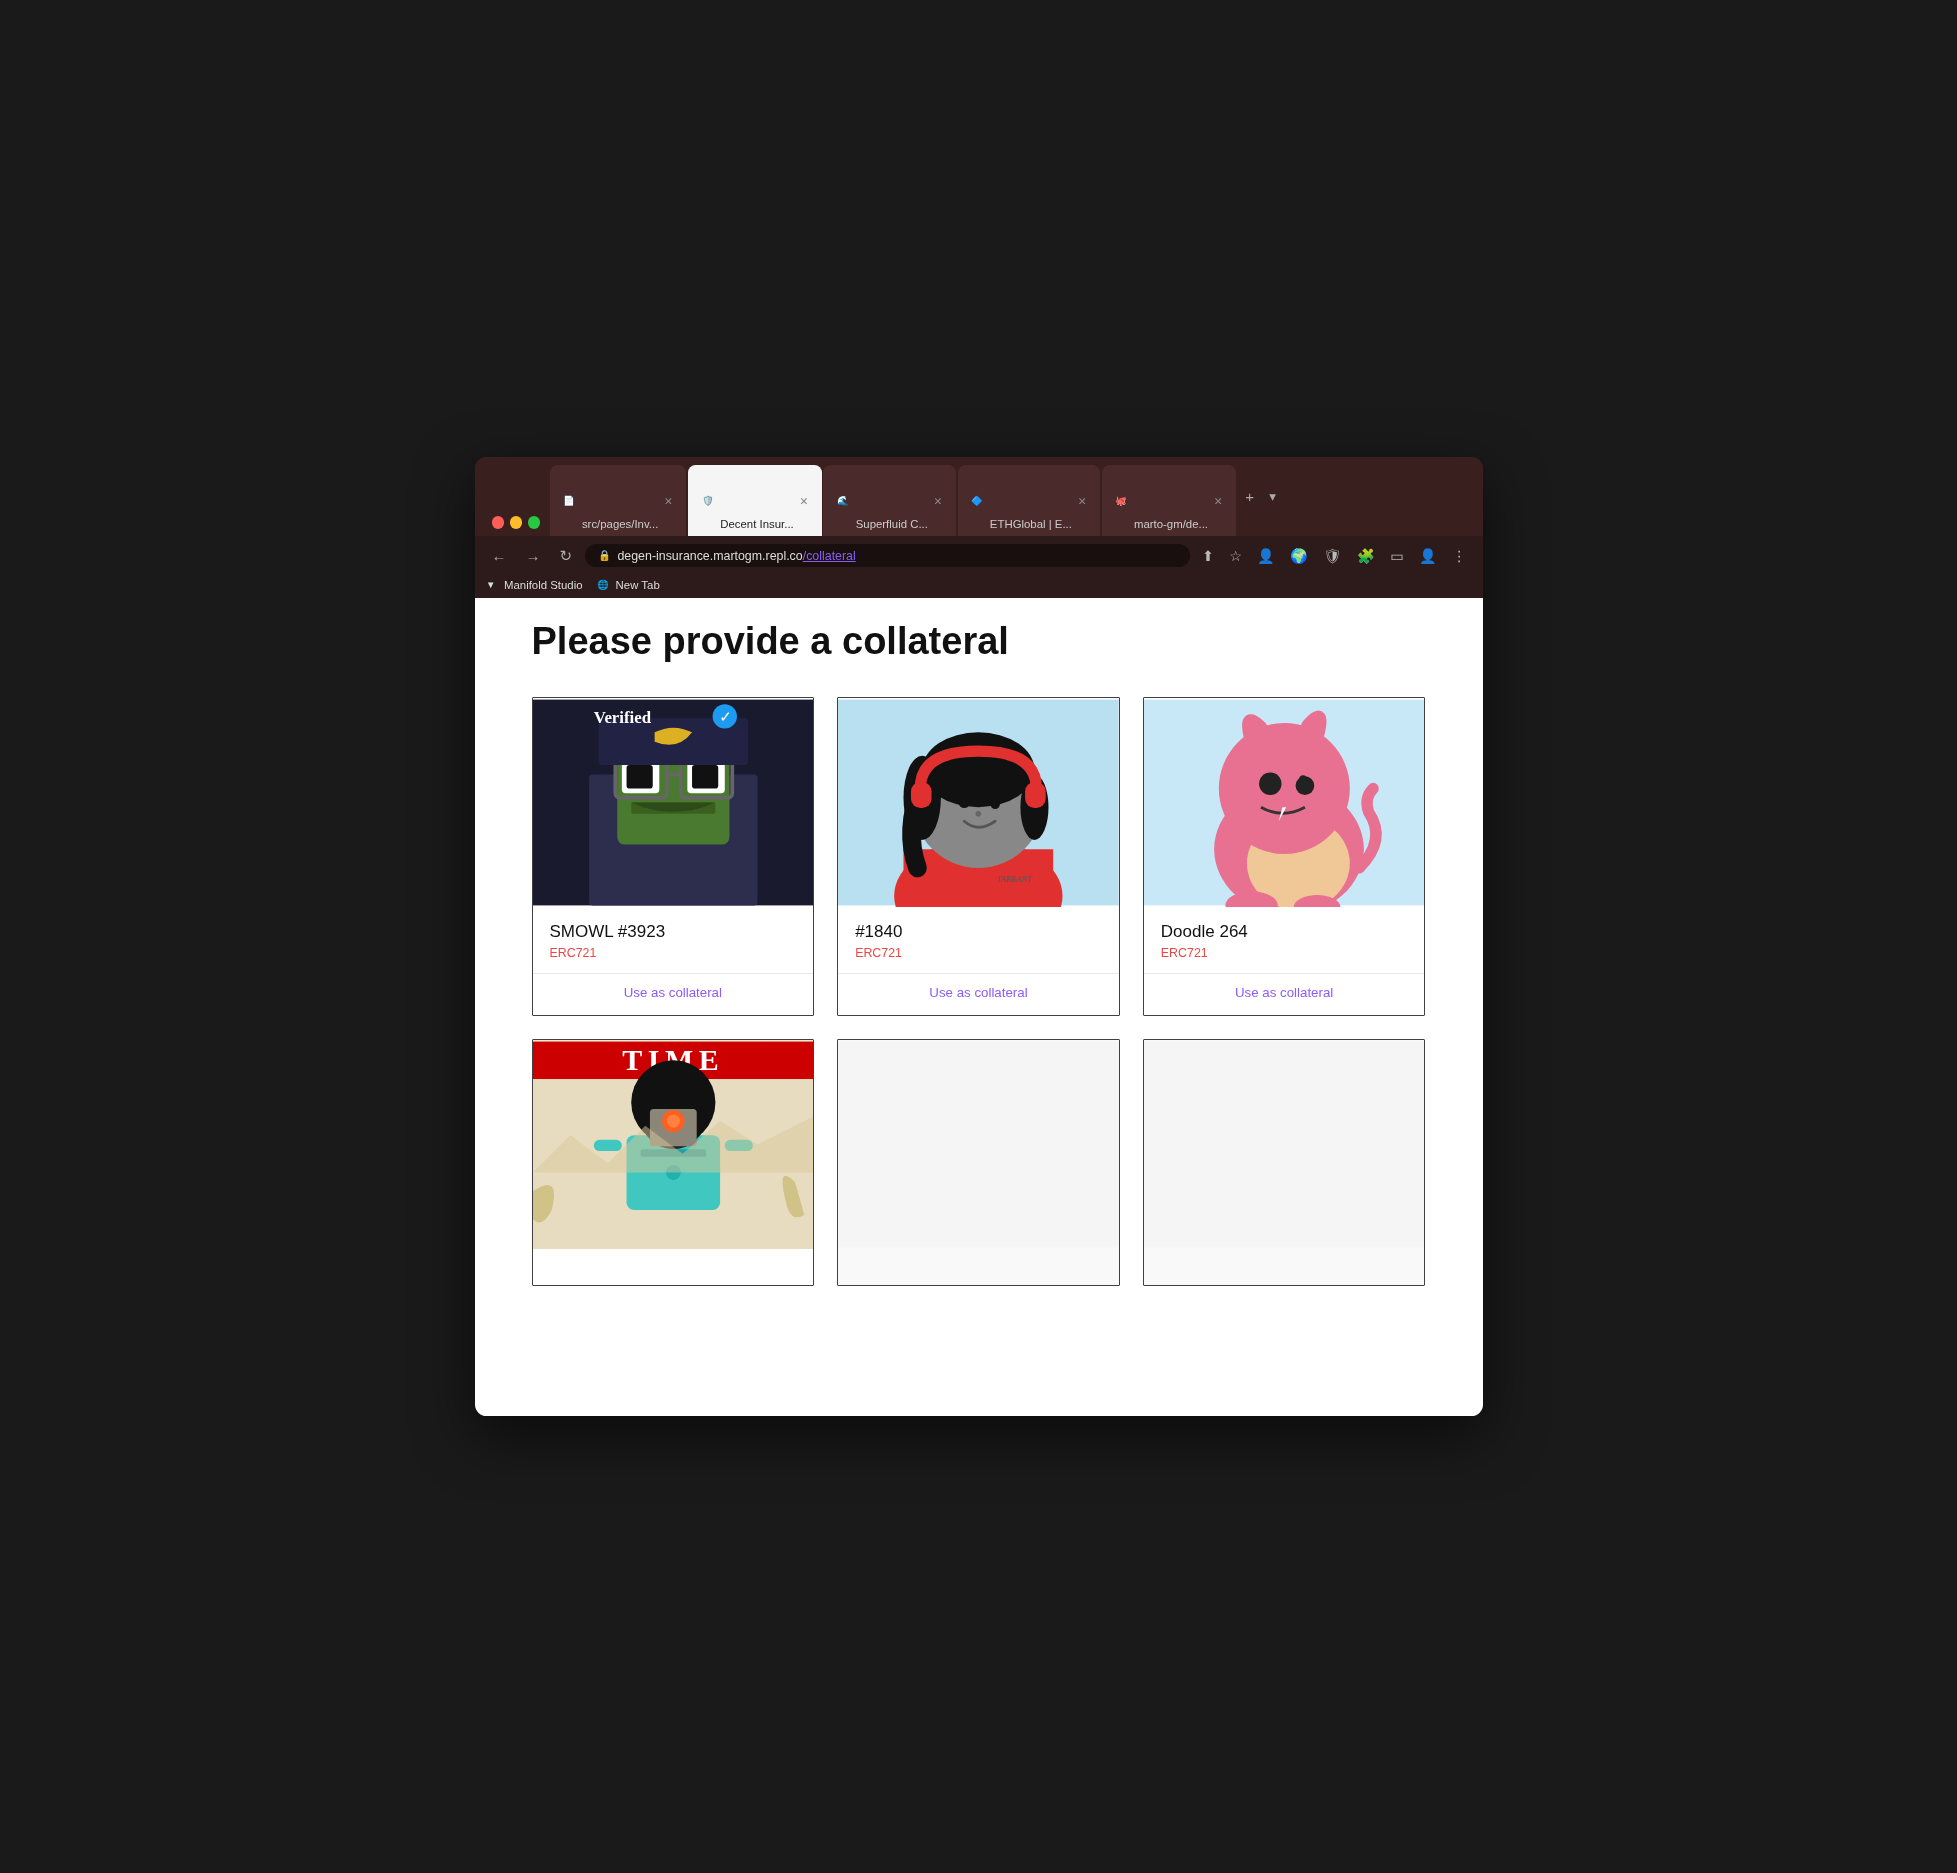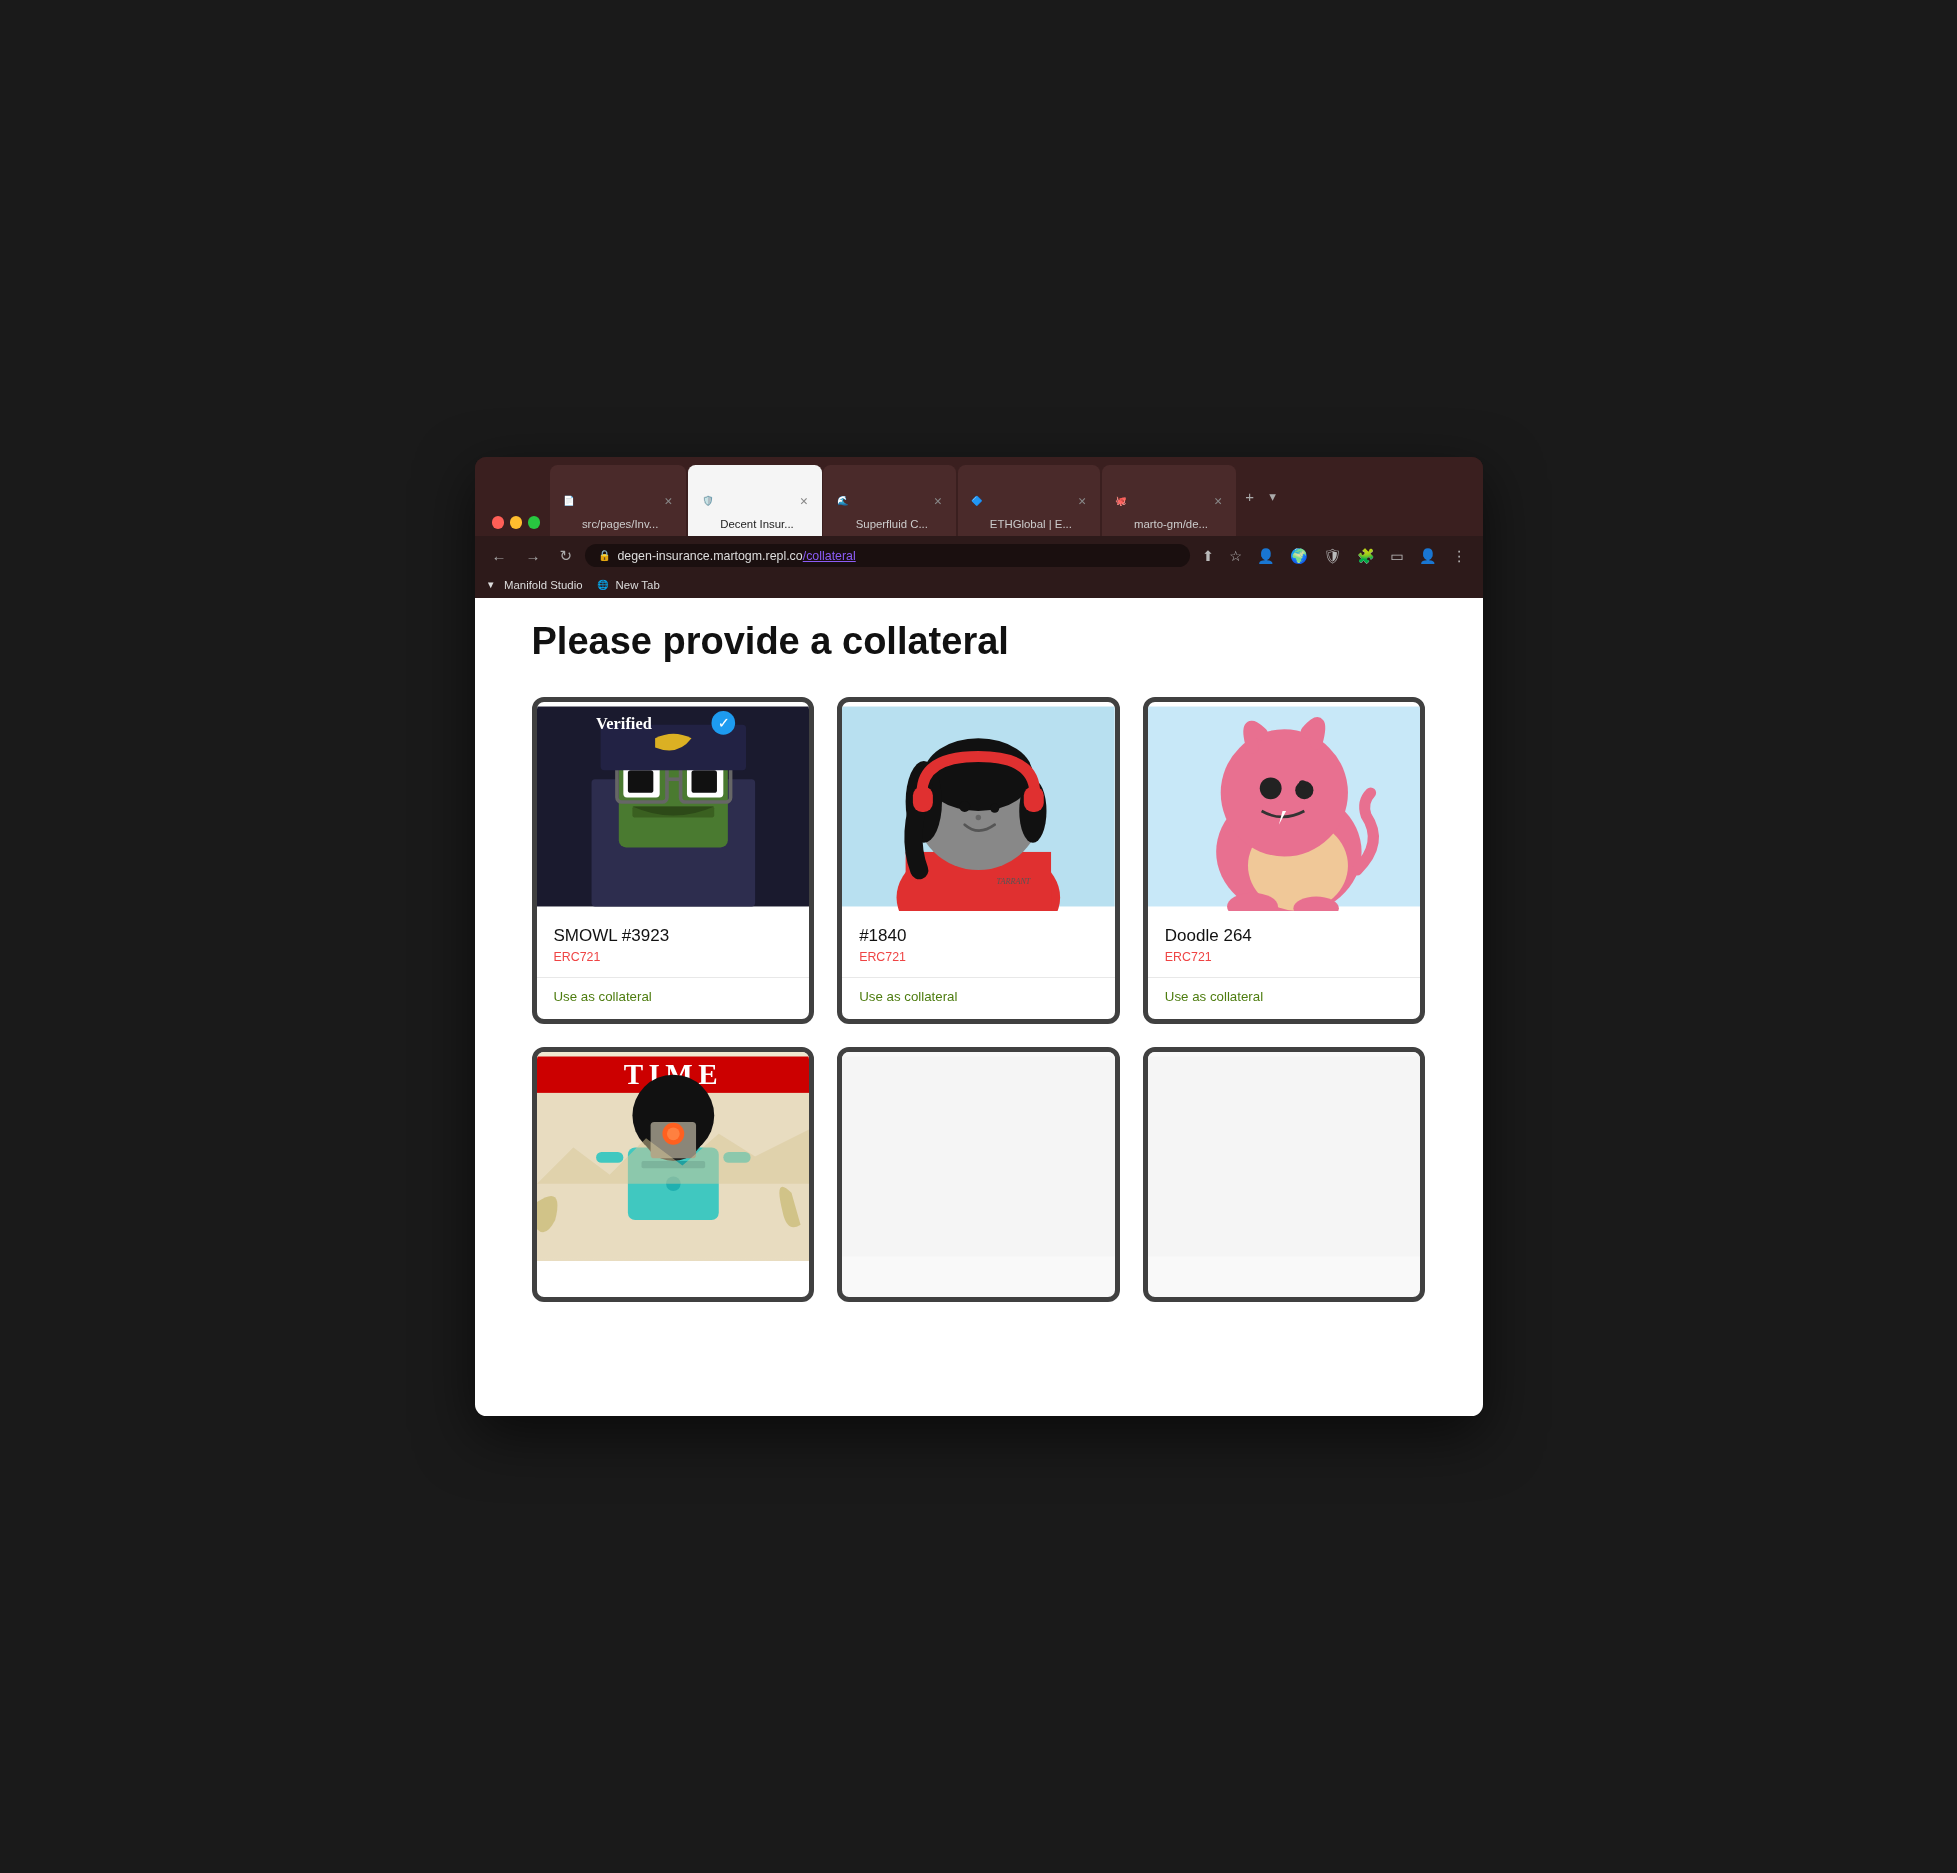--- a/index.html
+++ b/index.html
@@ -219,22 +219,22 @@
       margin-bottom: 34px;
     }
 
     .nft-grid {
       display: grid;
       grid-template-columns: repeat(3, 1fr);
       gap: 23px;
     }
 
     .nft-card {
-      border: 5px solid #404040;
-      border-radius: 12px;
+      border: 1px solid #404040;
+      border-radius: 1px;
       overflow: hidden;
       background: white;
     }
 
     .nft-image-container {
       width: 100%;
       height: 209px;
       overflow: hidden;
     }
 
@@ -261,26 +261,27 @@
       margin-bottom: 13.3px;
     }
 
     .nft-divider {
       height: 1px;
       background: #e8e8e8;
       margin: 0 -17px 11.4px;
     }
 
     .nft-action {
-      color: #4d7c0f;
+      color: #8b5cf6;
       font-size: 13.3px;
       cursor: pointer;
       padding-bottom: 7.6px;
       text-decoration: none;
       display: block;
+      text-align: center;
     }
 
     
     .nft-empty {
       background: #f9f9f9;
     }
 
     
     .time-bg {
       background: linear-gradient(180deg, #f0e8d0 0%, #e8dcc0 100%);

